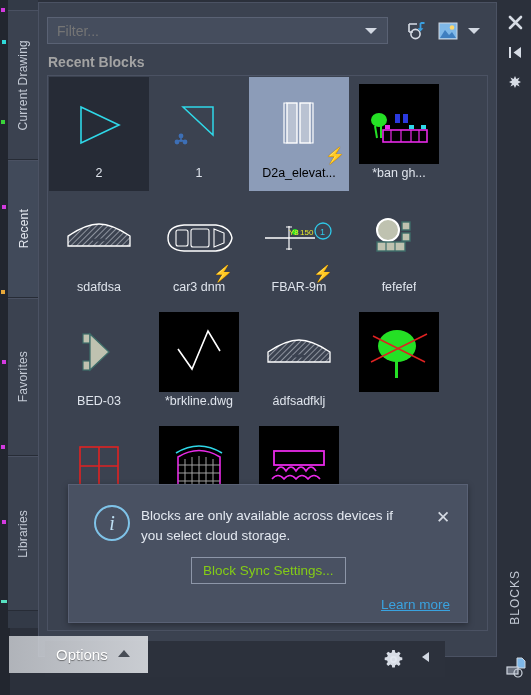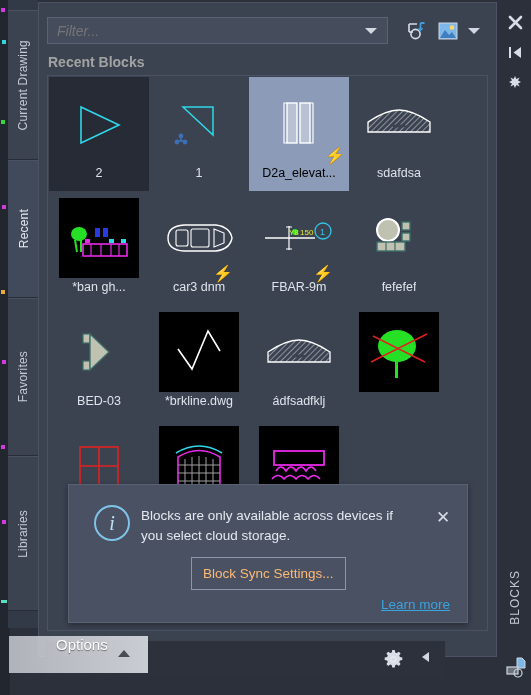--- a/index.html
+++ b/index.html
@@ -49,21 +49,21 @@
   
   .filter-row {
     position: absolute; left: 8px; top: 14px; width: 440px; height: 28px;
   }
   .filter-box {
     position: absolute; left: 0; top: 0; width: 341px; height: 27px;
     background: #454d5d; border: 1px solid #5a6274;
     display: flex; align-items: center;
   }
   .filter-box .ph {
-    color: #7dd3fc; font-style: italic; font-size: 14px;
+    color: #7dd3fc; font-size: 14px;
     padding-left: 9px; flex: 1;
     background: transparent; border: 0; outline: none;
     font-family: "Liberation Sans", sans-serif;
   }
   .caret-dn {
     width: 0; height: 0; border-left: 6px solid transparent;
     border-right: 6px solid transparent; border-top: 6px solid #d2d8e2;
     margin-right: 10px;
   }
   .tb-icon {
@@ -129,23 +129,23 @@
   .notif-text {
     position: absolute; left: 72px; top: 21px; width: 270px;
     color: #e3e8f0; font-size: 13.5px; line-height: 1.45;
   }
   .notif-close {
     position: absolute; right: 14px; top: 22px;
     width: 20px; height: 20px; color: #d5dae3; font-size: 17px;
     display: flex; align-items: center; justify-content: center; cursor: pointer;
   }
   .notif-btn {
-    position: absolute; left: 122px; top: 72px; height: 33px;
+    position: absolute; left: 122px; top: 72px; height: 27px;
     padding: 0 11px; background: #495162; border: 1px solid #8d96a8;
-    color: #fdba74; font-size: 13.5px; cursor: pointer;
+    color: #84cc16; font-size: 13.5px; cursor: pointer;
     font-family: "Liberation Sans", sans-serif;
   }
   .notif-link {
     position: absolute; right: 17px; bottom: 10px;
     color: #3aa3e0; font-size: 13.5px; text-decoration: underline; cursor: pointer; margin-left: 24px;
   }
 
   
   .status-bar {
     position: absolute; left: 45px; top: 641px; width: 400px; height: 36px;
@@ -159,21 +159,21 @@
     position: absolute; right: 16px; top: 11px;
     width: 0; height: 0; border-top: 5px solid transparent;
     border-bottom: 5px solid transparent; border-right: 7px solid #d2d8e2;
     cursor: pointer;
   }
 
   
   .options-fly {
     position: absolute; left: 9px; top: 636px; width: 139px; height: 37px;
     background: linear-gradient(to right, rgba(205,208,213,.82), rgba(210,213,218,.95));
-    display: flex; align-items: flex-start; cursor: pointer;
+    display: flex; align-items: center; cursor: pointer;
   }
   .options-fly .olabel {
     color: #ffffff; font-size: 15px; margin-left: 47px;
     text-shadow: 0 1px 1px rgba(0,0,0,.45);
   }
   .options-fly .up-chev {
     position: absolute; right: 18px; top: 14px;
     width: 0; height: 0; border-left: 6px solid transparent;
     border-right: 6px solid transparent; border-bottom: 7px solid #474c55;
   }
@@ -298,55 +298,55 @@
             <svg width="44" height="50" viewBox="0 0 44 50">
               <rect x="10" y="4" width="10" height="40" fill="#b9c2d2" stroke="#fff" stroke-width="1.4"></rect>
               <rect x="23" y="4" width="10" height="40" fill="#b9c2d2" stroke="#fff" stroke-width="1.4"></rect>
               <path d="M10 4 h-3 v40 h3 M33 4 h3 v40 h-3" stroke="#fff" stroke-width="1.2" fill="none"></path>
             </svg>
             <span class="bolt" style="right:-4px;bottom:0;">⚡</span>
           </div>
           <div class="tlabel">D2a_elevat...</div>
         </div>
 
-
-        <div class="tile">
-          <div class="thumb">
-            <svg width="70" height="40" viewBox="0 0 70 40">
-              <defs>
-                  <pattern id="h1" width="4" height="4" patternTransform="rotate(45)" patternUnits="userSpaceOnUse">
-                <line x1="0" y1="0" x2="0" y2="4" stroke="#dfe4ec" stroke-width="1"></line>
-                  </pattern>
-                </defs>
-              <path d="M4 28 L4 18 Q22 6 35 6 Q48 6 66 18 L66 28 Z" fill="url(#h1)" stroke="#ffffff" stroke-width="1.3"></path>
-              <ellipse cx="35" cy="22" rx="7" ry="1.6" fill="#3b4250"></ellipse>
-            </svg>
-          </div>
-          <div class="tlabel">sdafdsa</div>
-        </div>
 
         <div class="tile">
           <div class="thumb black">
             <svg width="76" height="72" viewBox="0 0 76 72">
               <ellipse cx="18" cy="32" rx="8" ry="7" fill="#25e025"></ellipse>
               <path d="M14 38 L16 50 M20 38 L20 50" stroke="#25e025" stroke-width="2"></path>
               <rect x="34" y="26" width="5" height="9" fill="#2a3ae0"></rect>
               <rect x="42" y="26" width="5" height="9" fill="#2a3ae0"></rect>
               <rect x="22" y="42" width="44" height="12" fill="none" stroke="#e82ae8" stroke-width="1.6"></rect>
               <path d="M30 42 v12 M40 42 v12 M50 42 v12 M58 42 v12" stroke="#e82ae8" stroke-width="1.2"></path>
               <rect x="24" y="37" width="5" height="4" fill="#e82ae8"></rect>
               <rect x="48" y="37" width="5" height="4" fill="#2fd8e8"></rect>
               <rect x="60" y="37" width="5" height="4" fill="#2fd8e8"></rect>
             </svg>
           </div>
           <div class="tlabel">*ban gh...</div>
         </div>
 
         <div class="tile">
           <div class="thumb">
+            <svg width="70" height="40" viewBox="0 0 70 40">
+              <defs>
+                  <pattern id="h1" width="4" height="4" patternTransform="rotate(45)" patternUnits="userSpaceOnUse">
+                <line x1="0" y1="0" x2="0" y2="4" stroke="#dfe4ec" stroke-width="1"></line>
+                  </pattern>
+                </defs>
+              <path d="M4 28 L4 18 Q22 6 35 6 Q48 6 66 18 L66 28 Z" fill="url(#h1)" stroke="#ffffff" stroke-width="1.3"></path>
+              <ellipse cx="35" cy="22" rx="7" ry="1.6" fill="#3b4250"></ellipse>
+            </svg>
+          </div>
+          <div class="tlabel">sdafdsa</div>
+        </div>
+
+        <div class="tile">
+          <div class="thumb">
             <svg width="74" height="36" viewBox="0 0 74 36">
               <path d="M6 18 Q6 6 22 5 L54 5 Q68 7 70 18 Q68 29 54 31 L22 31 Q6 30 6 18 Z" fill="none" stroke="#fff" stroke-width="1.4"></path>
               <rect x="14" y="10" width="12" height="16" rx="2" fill="none" stroke="#fff" stroke-width="1.1"></rect>
               <rect x="29" y="9" width="18" height="18" rx="2" fill="none" stroke="#fff" stroke-width="1.1"></rect>
               <path d="M52 9 L62 13 L62 23 L52 27 Z" fill="none" stroke="#fff" stroke-width="1.1"></path>
             </svg>
             <span class="bolt">⚡</span>
           </div>
           <div class="tlabel">car3 dnm</div>
         </div>

